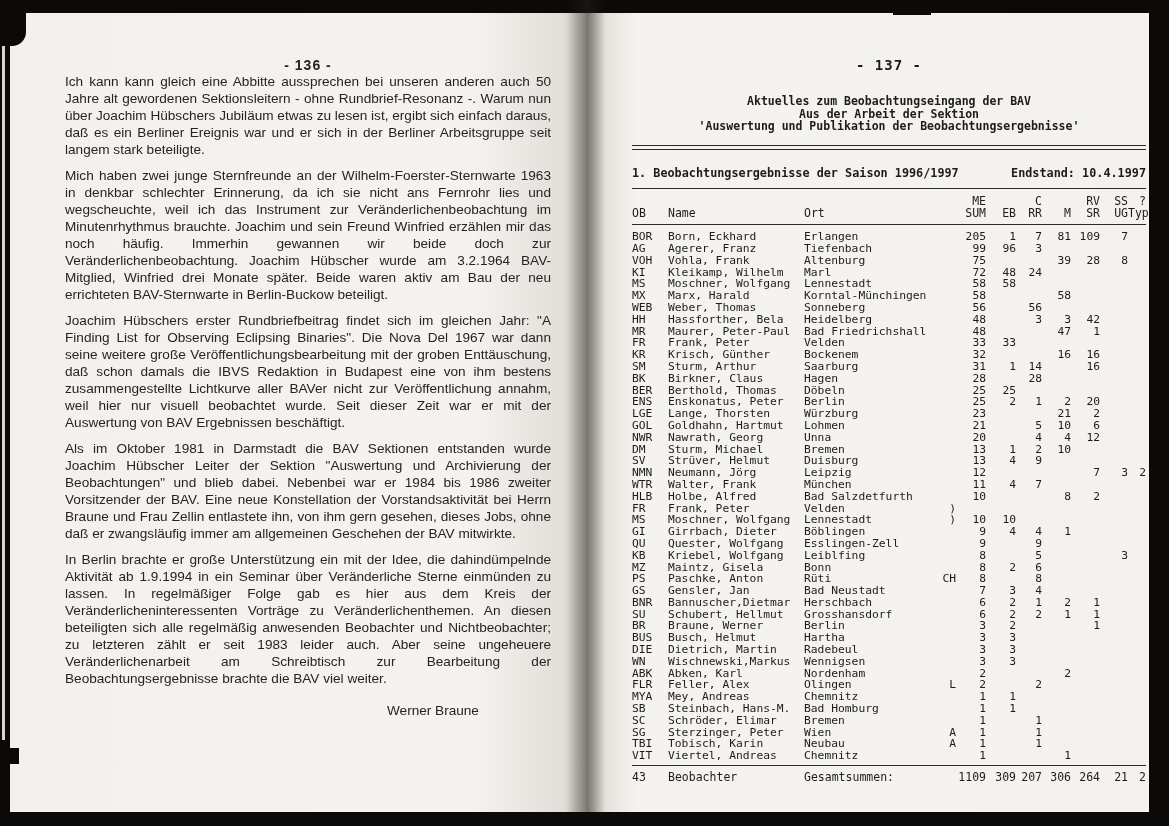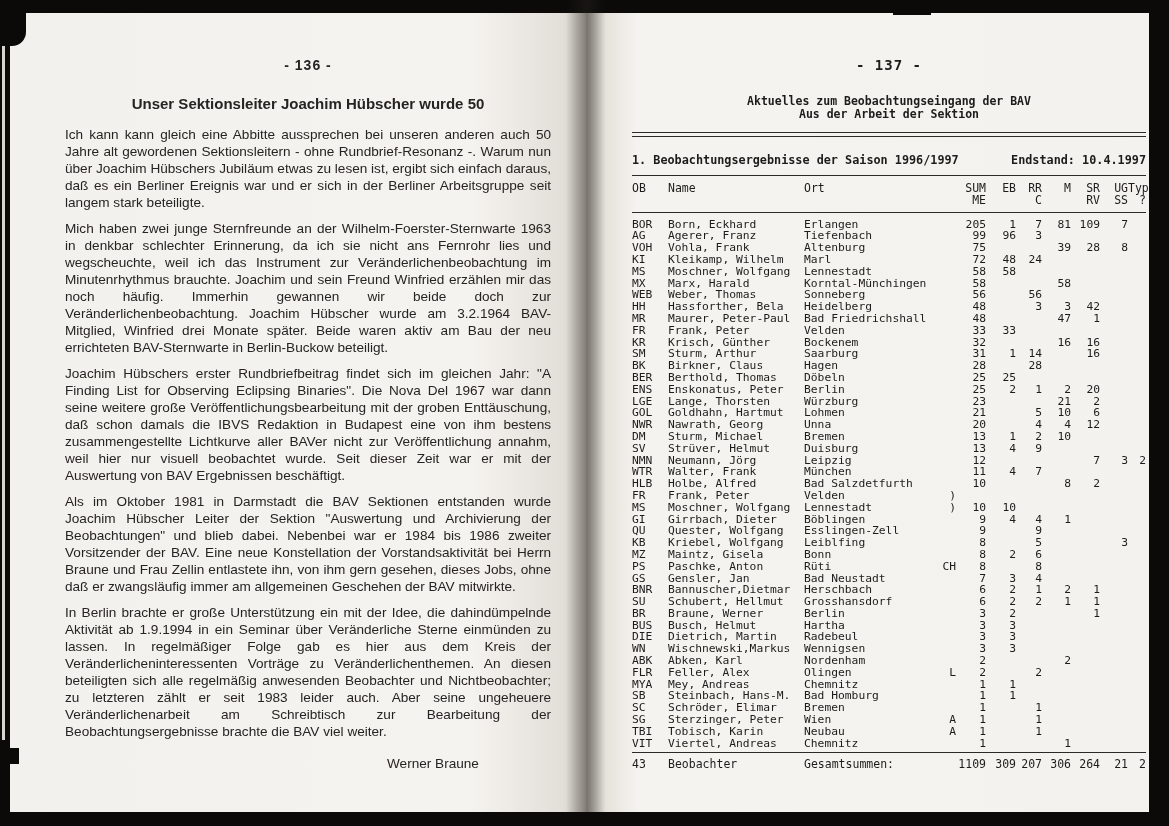--- a/index.html
+++ b/index.html
@@ -83,55 +83,55 @@
 </style>
 </head>
 <body>
 
 <div class="edge" id="edge-left"></div>
 <div id="edge-left-sliver"></div>
 
 <div class="page" id="left-page">
   <div id="left-content">
     <div class="pagenum">- 136 -</div>
-    <div id="article-title">Unser Sektionsleiter Joachim Hübscher wurde 50</div>
     <div id="paragraphs">
         <p class="para">Ich kann kann gleich eine Abbitte aussprechen bei unseren anderen auch 50 Jahre alt gewordenen Sektionsleitern - ohne Rundbrief-Resonanz -. Warum nun über Joachim Hübschers Jubiläum etwas zu lesen ist, ergibt sich einfach daraus, daß es ein Berliner Ereignis war und er sich in der Berliner Arbeitsgruppe seit langem stark beteiligte.</p>
         <p class="para">Mich haben zwei junge Sternfreunde an der Wilhelm-Foerster-Sternwarte 1963 in denkbar schlechter Erinnerung, da ich sie nicht ans Fernrohr lies und wegscheuchte, weil ich das Instrument zur Veränderlichenbeobachtung im Minutenrhythmus brauchte. Joachim und sein Freund Winfried erzählen mir das noch häufig. Immerhin gewannen wir beide doch zur Veränderlichenbeobachtung. Joachim Hübscher wurde am 3.2.1964 BAV-Mitglied, Winfried drei Monate später. Beide waren aktiv am Bau der neu errichteten BAV-Sternwarte in Berlin-Buckow beteiligt.</p>
         <p class="para">Joachim Hübschers erster Rundbriefbeitrag findet sich im gleichen Jahr: "A Finding List for Observing Eclipsing Binaries". Die Nova Del 1967 war dann seine weitere große Veröffentlichungsbearbeitung mit der groben Enttäuschung, daß schon damals die IBVS Redaktion in Budapest eine von ihm bestens zusammengestellte Lichtkurve aller BAVer nicht zur Veröffentlichung annahm, weil hier nur visuell beobachtet wurde. Seit dieser Zeit war er mit der Auswertung von BAV Ergebnissen beschäftigt.</p>
         <p class="para">Als im Oktober 1981 in Darmstadt die BAV Sektionen entstanden wurde Joachim Hübscher Leiter der Sektion "Auswertung und Archivierung der Beobachtungen" und blieb dabei. Nebenbei war er 1984 bis 1986 zweiter Vorsitzender der BAV. Eine neue Konstellation der Vorstandsaktivität bei Herrn Braune und Frau Zellin entlastete ihn, von ihm gern gesehen, dieses Jobs, ohne daß er zwangsläufig immer am allgemeinen Geschehen der BAV mitwirkte.</p>
         <p class="para">In Berlin brachte er große Unterstützung ein mit der Idee, die dahindümpelnde Aktivität ab 1.9.1994 in ein Seminar über Veränderliche Sterne einmünden zu lassen. In regelmäßiger Folge gab es hier aus dem Kreis der Veränderlicheninteressenten Vorträge zu Veränderlichenthemen. An diesen beteiligten sich alle regelmäßig anwesenden Beobachter und Nichtbeobachter; zu letzteren zählt er seit 1983 leider auch. Aber seine ungeheuere Veränderlichenarbeit am Schreibtisch zur Bearbeitung der Beobachtungsergebnisse brachte die BAV viel weiter.</p>
       </div>
     <div id="signature">Werner Braune</div>
   </div>
 </div>
 
 <div class="page" id="right-page">
   <div id="right-content">
     <div class="pagenum">- 137 -</div>
 
     <div id="hdr-block">
       <div class="hdrline">Aktuelles zum Beobachtungseingang der BAV</div>
       <div class="hdrline">Aus der Arbeit der Sektion</div>
+      <div class="hdrline">'Auswertung und Publikation der Beobachtungsergebnisse'</div>
     </div>
 
     <div id="double-rule">
       <div class="rule"></div>
         <div class="rule"></div>
     </div>
 
     <div id="section-row">
       <span>1. Beobachtungsergebnisse der Saison 1996/1997</span>
       <span>Endstand: 10.4.1997</span>
     </div>
 
     <div class="rule" id="colhead-rule-top"></div>
 
+    <div class="trow hrow" id="colhead-2"><span class="c-ob"></span><span class="c-name"></span><span class="c-ort"></span><span class="c-flag"></span><span class="c-sum">ME</span><span class="c-eb"></span><span class="c-rrc">C</span><span class="c-m"></span><span class="c-sr">RV</span><span class="c-ug">SS</span><span class="c-typ">?</span></div>
     <div class="trow hrow" id="colhead-1"><span class="c-ob">OB</span><span class="c-name">Name</span><span class="c-ort">Ort</span><span class="c-flag"></span><span class="c-sum">SUM</span><span class="c-eb">EB</span><span class="c-rrc">RR</span><span class="c-m">M</span><span class="c-sr">SR</span><span class="c-ug">UG</span><span class="c-typ">Typ</span></div>
-    <div class="trow hrow" id="colhead-2"><span class="c-ob"></span><span class="c-name"></span><span class="c-ort"></span><span class="c-flag"></span><span class="c-sum">ME</span><span class="c-eb"></span><span class="c-rrc">C</span><span class="c-m"></span><span class="c-sr">RV</span><span class="c-ug">SS</span><span class="c-typ">?</span></div>
 
     <div class="rule" style="margin-top:5px;"></div>
 
     <div id="table-rows">
         <div class="trow"><span class="c-ob">BOR</span><span class="c-name">Born, Eckhard</span><span class="c-ort">Erlangen</span><span class="c-flag"></span><span class="c-sum">205</span><span class="c-eb">1</span><span class="c-rrc">7</span><span class="c-m">81</span><span class="c-sr">109</span><span class="c-ug">7</span><span class="c-typ"></span></div>
         <div class="trow"><span class="c-ob">AG</span><span class="c-name">Agerer, Franz</span><span class="c-ort">Tiefenbach</span><span class="c-flag"></span><span class="c-sum">99</span><span class="c-eb">96</span><span class="c-rrc">3</span><span class="c-m"></span><span class="c-sr"></span><span class="c-ug"></span><span class="c-typ"></span></div>
         <div class="trow"><span class="c-ob">VOH</span><span class="c-name">Vohla, Frank</span><span class="c-ort">Altenburg</span><span class="c-flag"></span><span class="c-sum">75</span><span class="c-eb"></span><span class="c-rrc"></span><span class="c-m">39</span><span class="c-sr">28</span><span class="c-ug">8</span><span class="c-typ"></span></div>
         <div class="trow"><span class="c-ob">KI</span><span class="c-name">Kleikamp, Wilhelm</span><span class="c-ort">Marl</span><span class="c-flag"></span><span class="c-sum">72</span><span class="c-eb">48</span><span class="c-rrc">24</span><span class="c-m"></span><span class="c-sr"></span><span class="c-ug"></span><span class="c-typ"></span></div>
         <div class="trow"><span class="c-ob">MS</span><span class="c-name">Moschner, Wolfgang</span><span class="c-ort">Lennestadt</span><span class="c-flag"></span><span class="c-sum">58</span><span class="c-eb">58</span><span class="c-rrc"></span><span class="c-m"></span><span class="c-sr"></span><span class="c-ug"></span><span class="c-typ"></span></div>
         <div class="trow"><span class="c-ob">MX</span><span class="c-name">Marx, Harald</span><span class="c-ort">Korntal-Münchingen</span><span class="c-flag"></span><span class="c-sum">58</span><span class="c-eb"></span><span class="c-rrc"></span><span class="c-m">58</span><span class="c-sr"></span><span class="c-ug"></span><span class="c-typ"></span></div>

